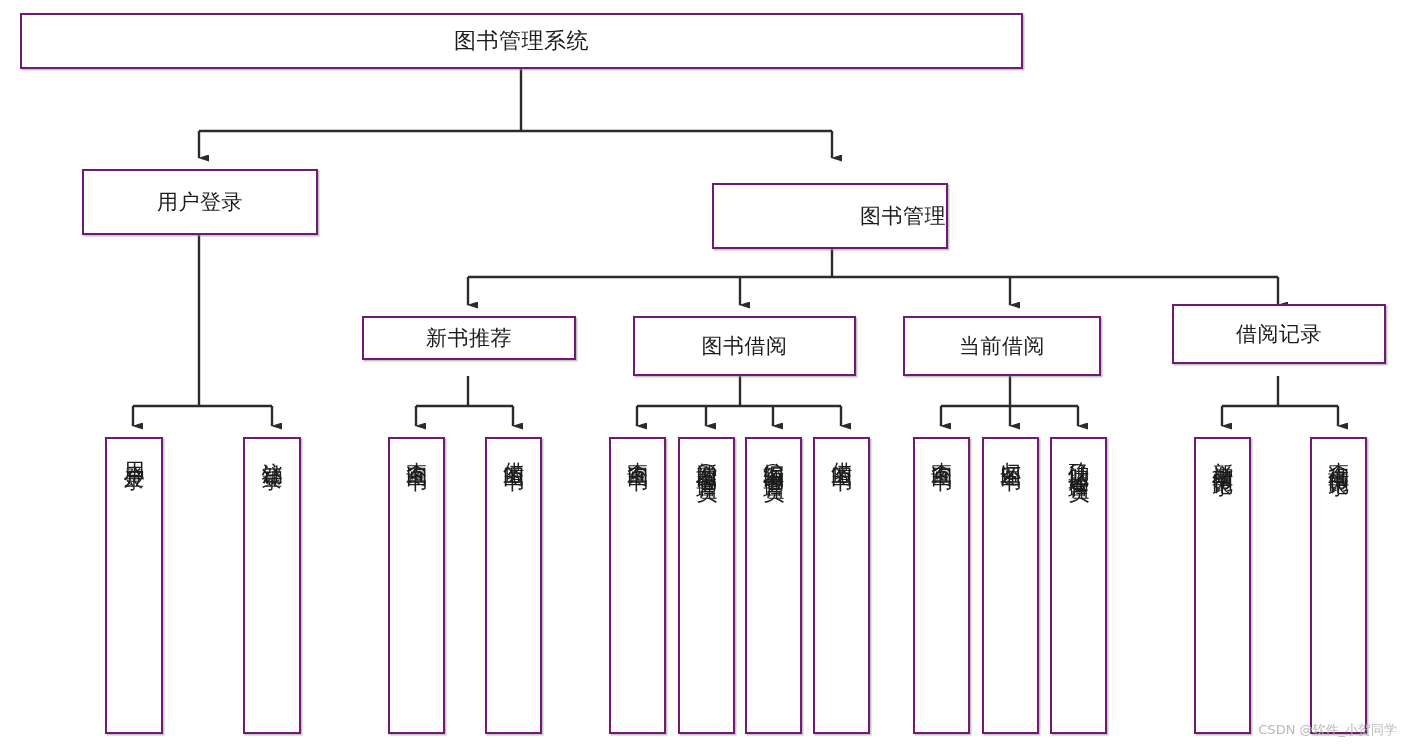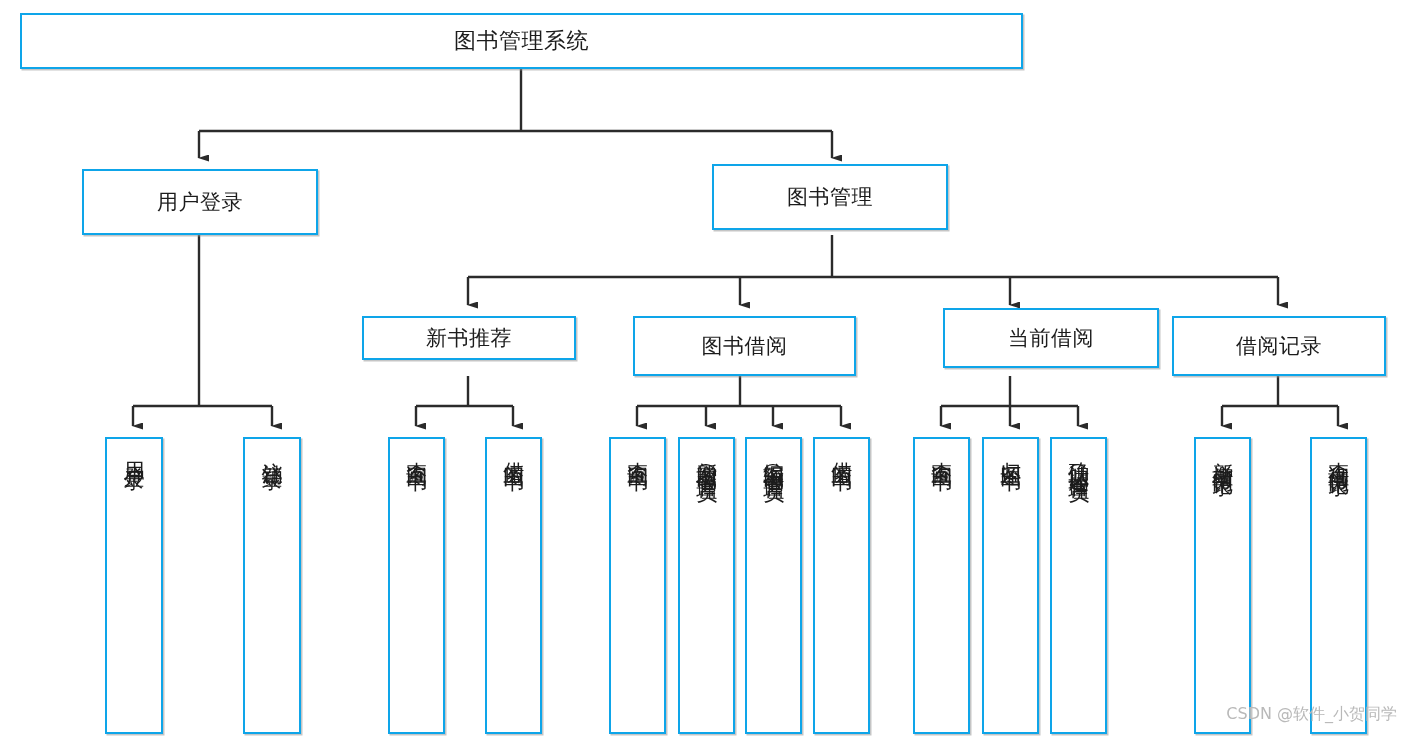--- a/index.html
+++ b/index.html
@@ -22,21 +22,21 @@
     left: 0;
     top: 0;
     width: 1405px;
     height: 747px;
     pointer-events: none;
   }
   .node {
     position: absolute;
     box-sizing: border-box;
     background: #ffffff;
-    border: 2px solid #0ea5e9;
+    border: 2px solid #701a75;
     display: flex;
     align-items: center;
     justify-content: center;
     color: #1c1c1c;
     box-shadow: 1.5px 1.5px 0 rgba(150,150,150,0.55);
   }
   .node .label {
     display: block;
     text-align: center;
     line-height: 1.18;
@@ -59,22 +59,22 @@
     text-orientation: upright;
     font-size: 21px;
     line-height: 1.25;
     letter-spacing: 3px;
     white-space: normal;
     max-height: 100%;
   }
   #watermark {
     position: absolute;
     right: 8px;
-    bottom: 22px;
-    font-size: 16px;
+    bottom: 8px;
+    font-size: 13px;
     color: #b9b9b9;
     white-space: nowrap;
     user-select: none;
   }
 </style>
 </head>
 <body>
 
 <div id="canvas">
 
@@ -128,34 +128,34 @@
     </g>
   </svg>
 
   <div class="node horiz root" style="left:20px; top:13px; width:1003px; height:56px;">
     <span class="label">图书管理系统</span>
   </div>
 
   <div class="node horiz" style="left:82px; top:169px; width:236px; height:66px;">
     <span class="label">用户登录</span>
   </div>
-  <div class="node horiz" style="left:712px; top:164px; width:236px; height:66px;">
+  <div class="node horiz" style="left:712px; top:183px; width:236px; height:66px;justify-content:flex-end;">
     <span class="label">图书管理</span>
   </div>
 
   <div class="node horiz" style="left:362px; top:316px; width:214px; height:44px;">
     <span class="label">新书推荐</span>
   </div>
   <div class="node horiz" style="left:633px; top:316px; width:223px; height:60px;">
     <span class="label">图书借阅</span>
   </div>
-  <div class="node horiz" style="left:903px; top:308px; width:216px; height:60px;margin-left:40px;">
+  <div class="node horiz" style="left:903px; top:316px; width:198px; height:60px;">
     <span class="label">当前借阅</span>
   </div>
-  <div class="node horiz" style="left:1172px; top:316px; width:214px; height:60px;">
+  <div class="node horiz" style="left:1172px; top:304px; width:214px; height:60px;">
     <span class="label">借阅记录</span>
   </div>
 
   <div class="node vert" style="left:105px; top:437px; width:58px; height:297px;">
     <span class="label">用户登录</span>
   </div>
   <div class="node vert" style="left:243px; top:437px; width:58px; height:297px;">
     <span class="label">注销登录</span>
   </div>
 

